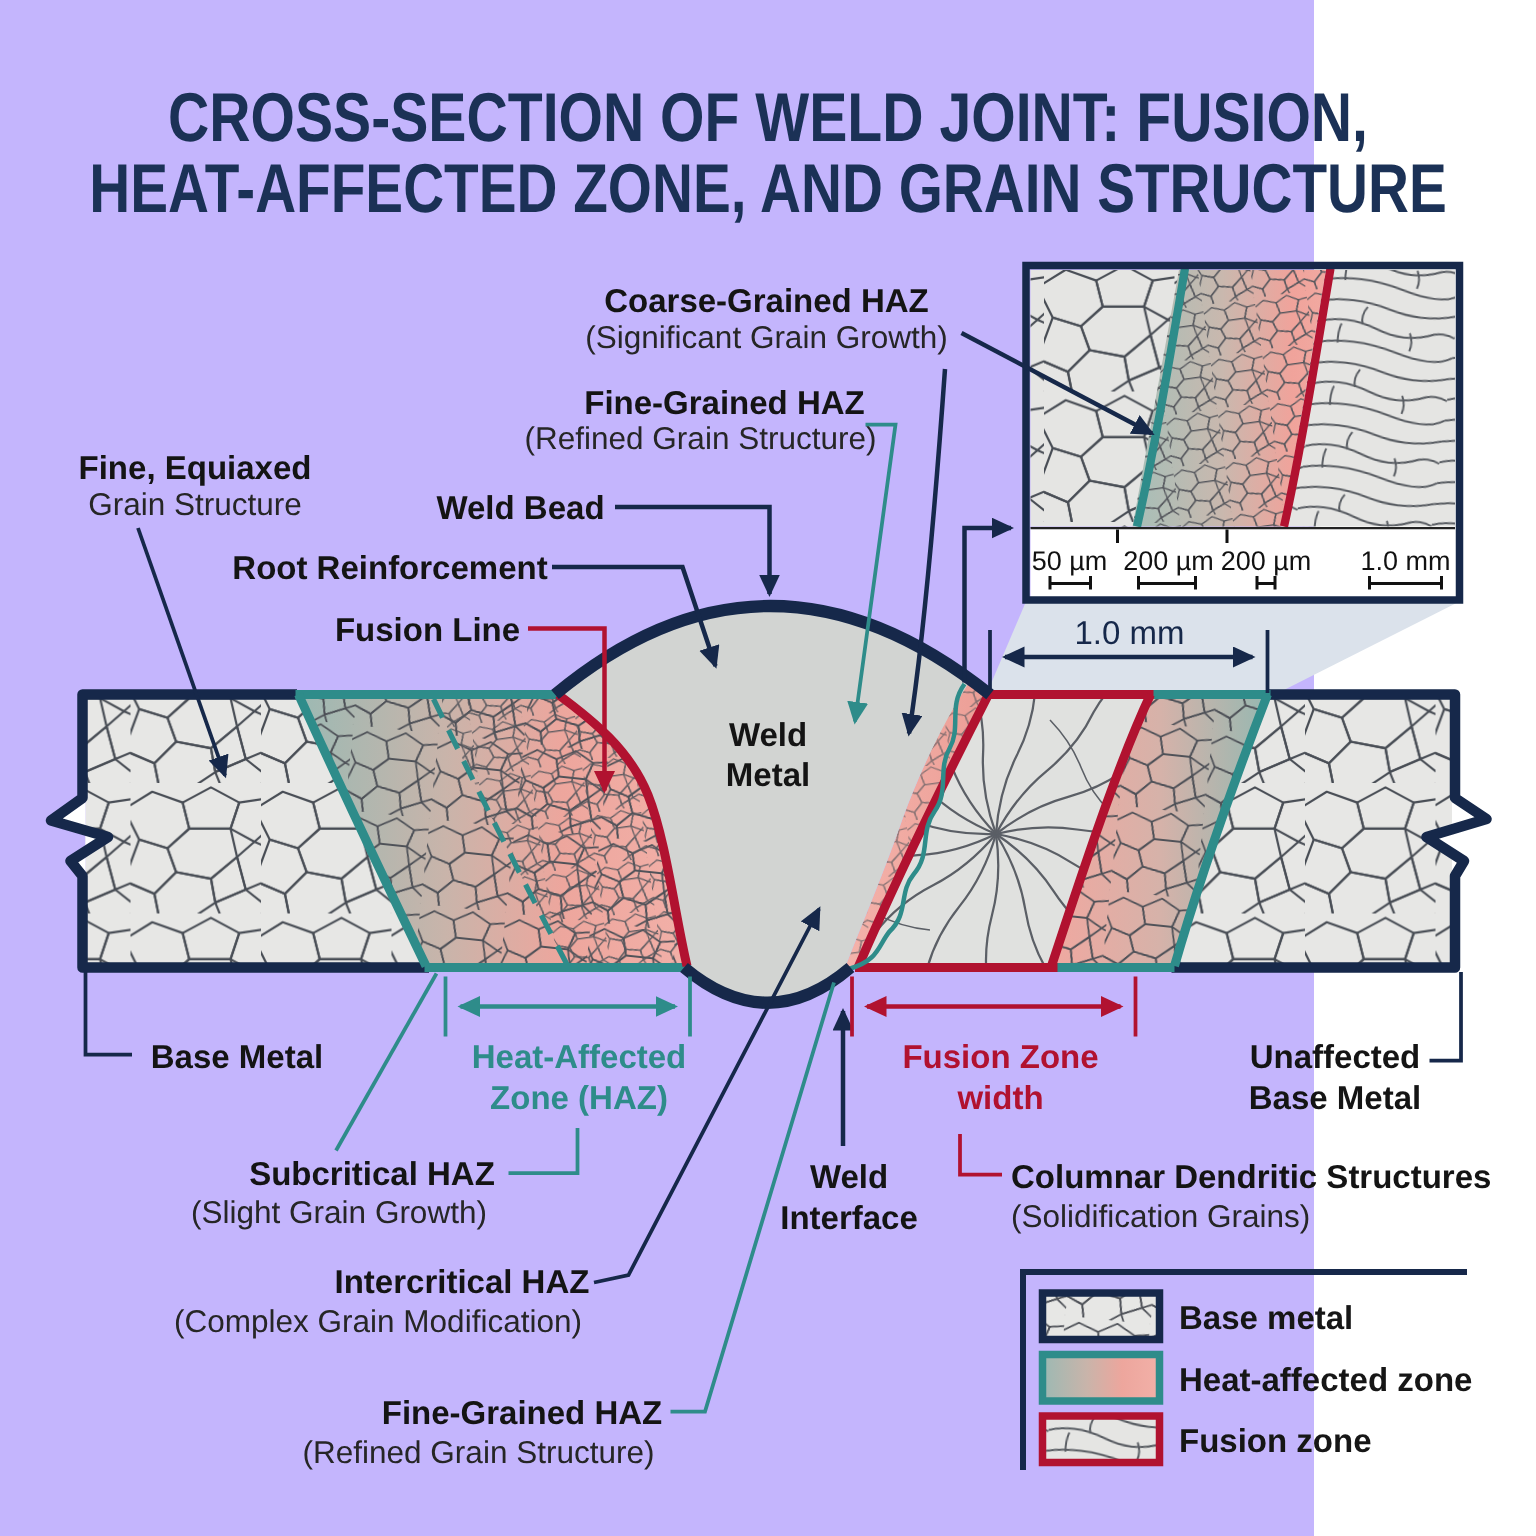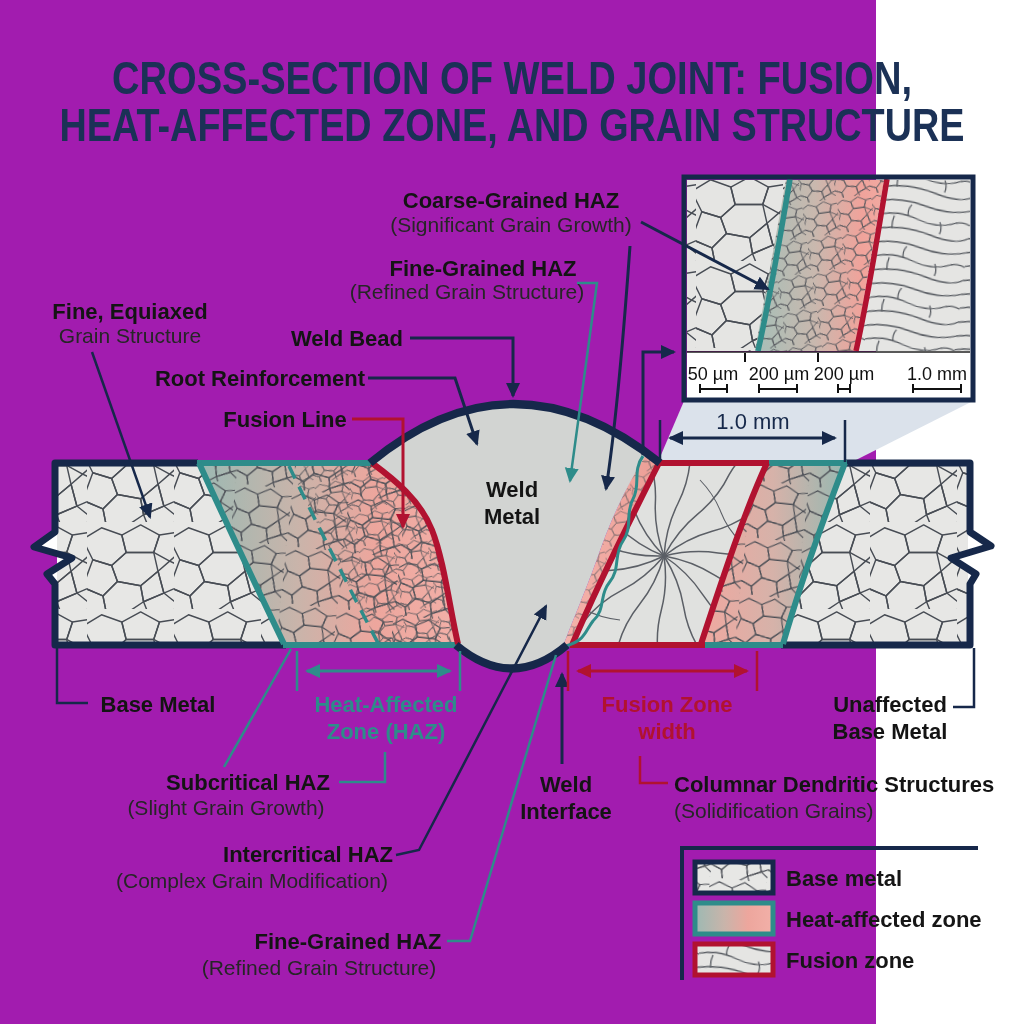--- a/index.html
+++ b/index.html
@@ -1,16 +1,16 @@
 <!DOCTYPE html>
 <html><head>
 <meta charset="utf-8">
 <style>
   html,body{margin:0;padding:0;background:#ffffff;}
-  .stage{width:876px;height:1024px;position:relative;background:#a21caf;}
+  .stage{width:876px;height:1024px;position:relative;background:#c4b5fd;}
   text{font-family:"Liberation Sans","DejaVu Sans",sans-serif;}
   .ttl{font-weight:bold;fill:#1b3156;}
   .lb{font-weight:bold;font-size:22px;fill:#141414;}
   .lr{font-size:21px;fill:#262626;}
   .teal-t{fill:#2e8c8a;}
   .crim-t{fill:#b11230;}
   .scale-t{font-size:18px;fill:#111;}
   .dim-t{font-size:22px;fill:#16284a;}
   .leg-t{font-weight:bold;font-size:22px;fill:#161616;}
 </style>

